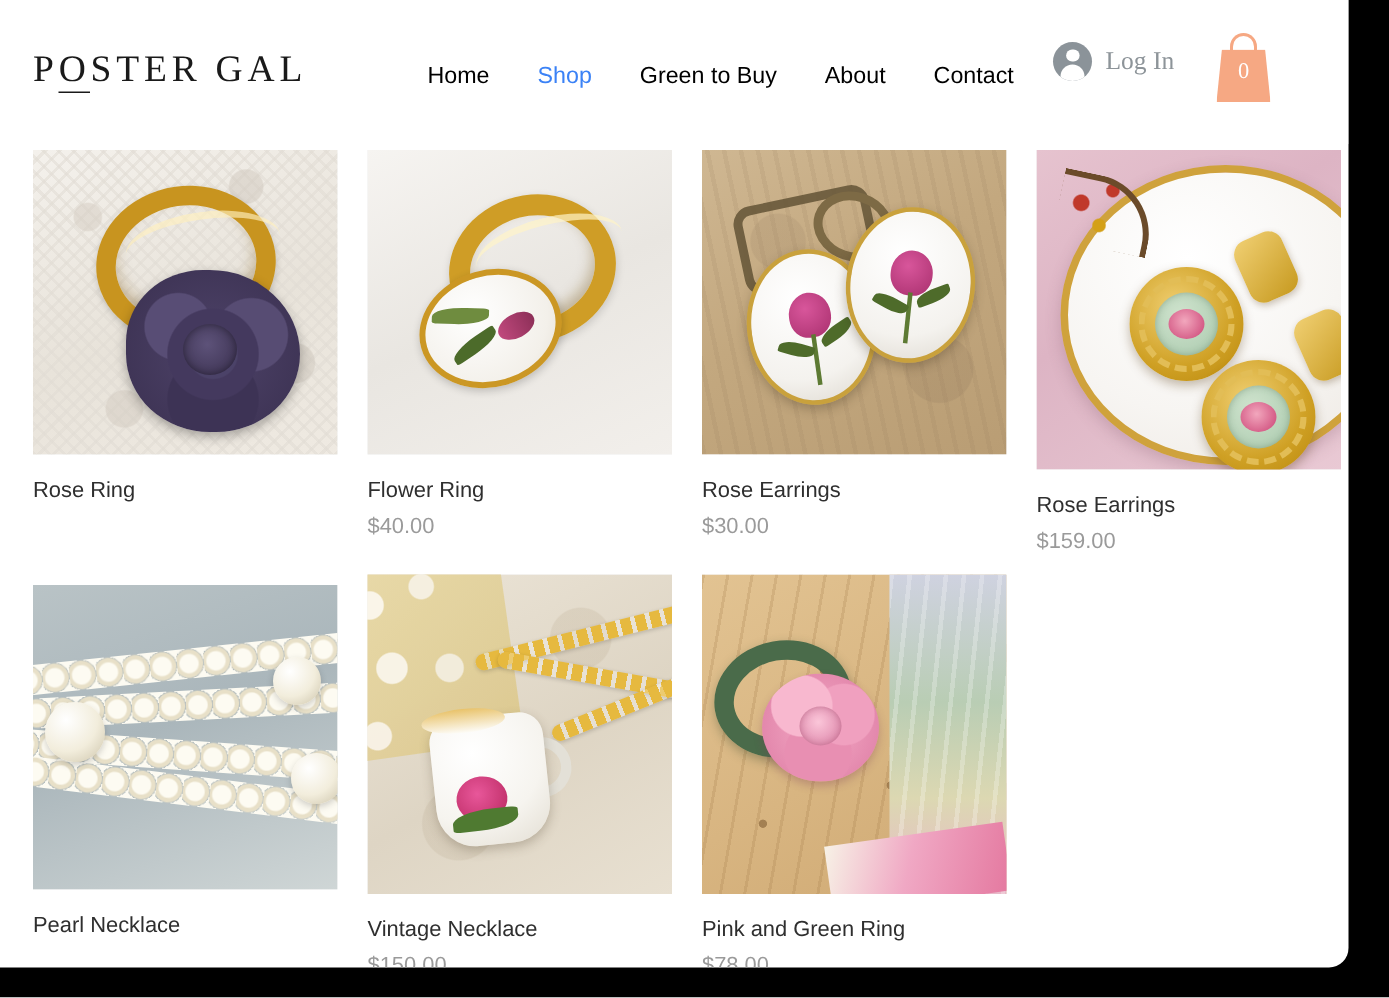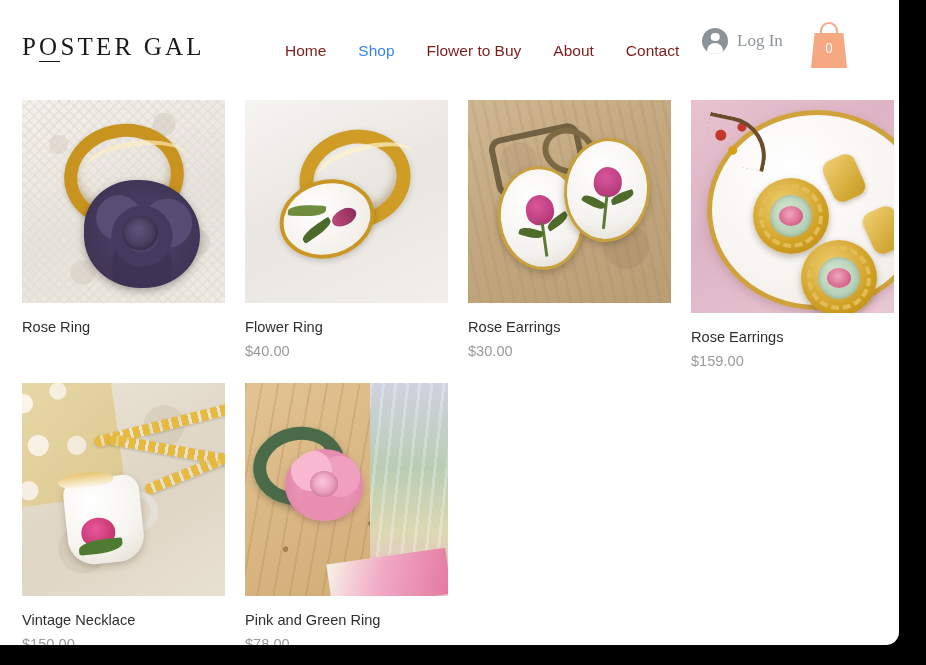--- a/index.html
+++ b/index.html
@@ -40,21 +40,21 @@
     white-space: nowrap;
   }
   #logo .u { border-bottom: 1.6px solid #1a1a1a; padding-bottom: 1px; }
 
   #nav {
     position: absolute; left: 285px; top: 42px;
     display: flex; align-items: center; gap: 32px;
   }
   .nav-item {
     font-size: 15.5px;
-    color: #7f1d1d;
+    color: #000000;
     white-space: nowrap;
     cursor: pointer;
   }
   .nav-item.active { color: #3b82f6; }
 
   #account {
     position: absolute; left: 702px; top: 28px;
     display: flex; align-items: center; gap: 9px;
   }
   #avatar {
@@ -538,21 +538,21 @@
 
     <div id="header">
 
       <div id="logo">
         <span>P</span><span class="u">O</span><span>STER GAL</span>
       </div>
 
       <div id="nav">
         <div class="nav-item">Home</div>
         <div class="nav-item active">Shop</div>
-        <div class="nav-item">Flower to Buy</div>
+        <div class="nav-item">Green to Buy</div>
         <div class="nav-item">About</div>
         <div class="nav-item">Contact</div>
       </div>
 
       <div id="account">
         <div id="avatar"></div>
         <div id="login-label">Log In</div>
       </div>
 
       <div id="cart">
@@ -624,20 +624,35 @@
               </div>
             <div class="filigree f2">
                 <div class="cabo"></div>
               </div>
           </div>
         </div>
         <div class="p-title">Rose Earrings</div>
         <div class="p-price">$159.00</div>
       </div>
 
+      <div class="cell row2">
+        <div class="thumb h-short">
+          <div class="ph ph-pearlbg">
+            <div class="strand s1"></div>
+              <div class="strand s2"></div>
+            <div class="strand s3"></div>
+              <div class="strand s4"></div>
+            <div class="bigpearl b1"></div>
+              <div class="bigpearl b2"></div>
+              <div class="bigpearl b3"></div>
+          </div>
+        </div>
+        <div class="p-title">Pearl Necklace</div>
+        <div class="p-price"></div>
+      </div>
 
 
       <div class="cell row2 shift-up">
         <div class="thumb h-tall">
           <div class="ph ph-paper">
             <div class="lacecorner"></div>
             <div class="chain c1"></div>
               <div class="chain c2"></div>
               <div class="chain c3"></div>
             <div class="pitcher-handle"></div>

